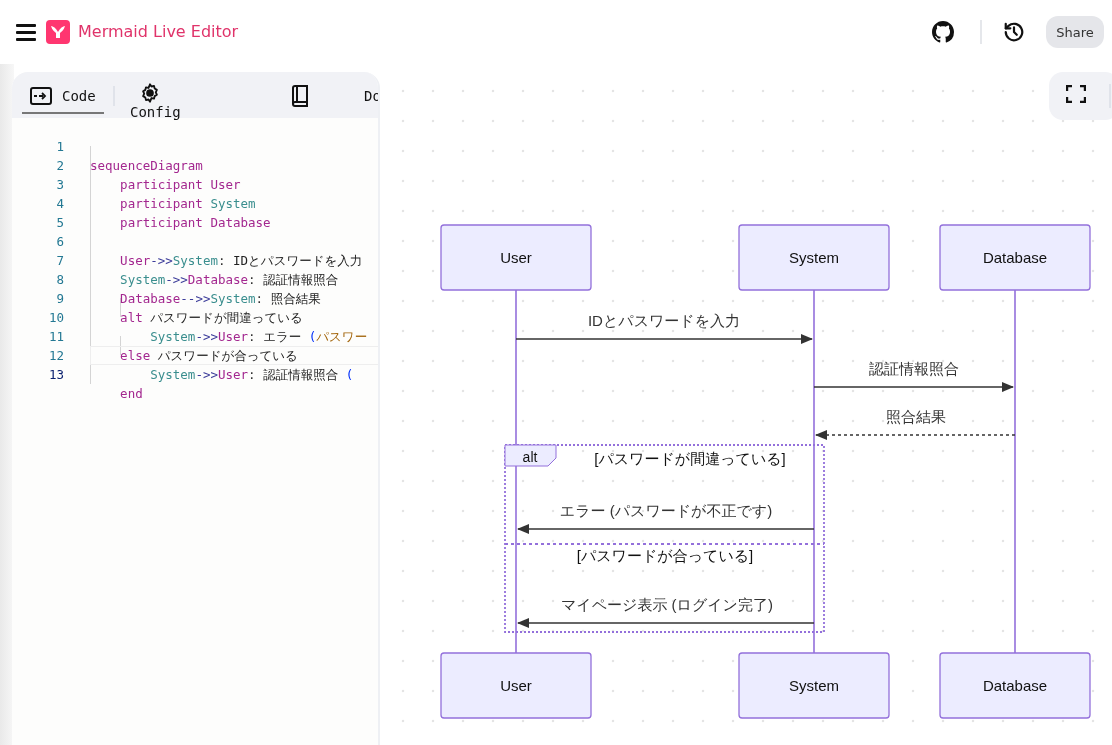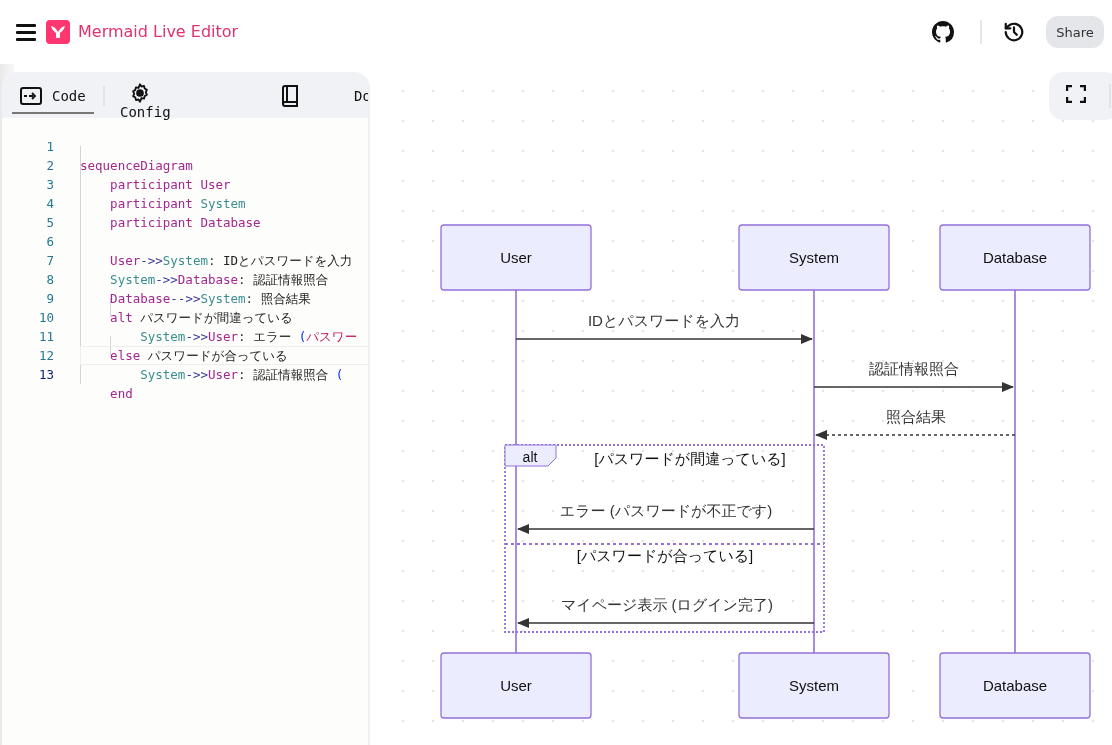--- a/index.html
+++ b/index.html
@@ -9,42 +9,42 @@
   .hamburger span { display: block; height: 2.5px; background: #111; margin-bottom: 4.5px; border-radius: 1px; }
   .logo { position: absolute; left: 46px; top: 20px; width: 24px; height: 24px; background: #ff3670; border-radius: 4px; display: flex; align-items: center; justify-content: center; }
   .app-title { position: absolute; left: 78px; top: 20px; font-size: 16px; color: #e0336a; font-family: "DejaVu Sans", sans-serif; line-height: 24px; }
   .gh { position: absolute; left: 932px; top: 21px; width: 22px; height: 22px; }
   .vsep { position: absolute; left: 980px; top: 20px; width: 2px; height: 24px; background: #e5e7eb; }
   .history { position: absolute; left: 1003px; top: 21px; width: 22px; height: 22px; }
   .share { position: absolute; left: 1046px; top: 16px; width: 58px; height: 32px; background: #e5e6ea; border-radius: 12px; font-size: 13px; color: #333; display: flex; align-items: center; justify-content: center; border: none; font-family: "DejaVu Sans", sans-serif; }
 
   .left-shadow { position: absolute; left: 0; top: 64px; width: 14px; height: 681px; background: linear-gradient(to right, #e9e9e9, #f7f7f7); }
 
-  .editor { position: absolute; left: 2px; top: 72px; width: 368px; height: 673px; background: #fdfdfc; border-top-left-radius: 16px; border-top-right-radius: 16px; overflow: hidden; border-right: 2px solid #eef0f4; }
+  .editor { position: absolute; left: 12px; top: 72px; width: 368px; height: 673px; background: #fdfdfc; border-top-left-radius: 16px; border-top-right-radius: 16px; overflow: hidden; border-right: 2px solid #eef0f4; }
   .tabs { position: absolute; left: 0; top: 0; width: 368px; height: 46px; background: #f1f2f6; }
   .tab { position: absolute; top: 10px; height: 28px; display: flex; align-items: center; font-size: 14px; color: #111; font-family: "DejaVu Sans Mono", monospace; cursor: pointer; }
   .tab-code { left: 18px; }
   .tab-config { left: 118px; flex-direction: column; }
   .tab-docs { left: 278px; gap: 44px; }
   .tab .ico { margin-right: 10px; display: inline-flex; }
   .tab-underline { position: absolute; left: 10px; top: 40px; width: 82px; height: 2px; background: #777; }
   .tab-sep { position: absolute; left: 101px; top: 14px; width: 2px; height: 20px; background: #e0e3ea; }
 
   .code { position: absolute; left: 0; top: 46px; width: 366px; height: 627px; font-family: "DejaVu Sans Mono", monospace; font-size: 12.5px; }
   .line { position: absolute; left: 0; height: 19px; width: 366px; white-space: pre; line-height: 19px; }
   .ln { position: absolute; left: 0; width: 52px; text-align: right; color: #237893; }
   .line.active .ln { color: #0b216f; }
   .txt { position: absolute; left: 78px; color: #333; }
   .kw { color: #a3278f; }
   .ac1 { color: #a3278f; }
   .ac2 { color: #3a8e8e; }
   .arr { color: #3d3d9a; }
   .col { color: #333; }
   .jp { color: #222; }
-  .par { color: #be185d; }
+  .par { color: #a16207; }
   .paren { color: #0431fa; }
   .guide { position: absolute; width: 1px; background: #d4d4d4; }
   .active-box { position: absolute; left: 78px; top: 228px; width: 290px; height: 19px; border: 1px solid #eeeeee; border-right: none; }
 
   .canvas { position: absolute; left: 384px; top: 64px; width: 728px; height: 681px;
     background-color: #fff;
     background-image: radial-gradient(circle, #e4e4e4 1.4px, transparent 1.6px);
     background-size: 30px 30px; background-position: 4px 12px; }
   .fs-btn { position: absolute; left: 1049px; top: 72px; width: 70px; height: 48px; background: #f1f2f6; border-radius: 14px; display: flex; align-items: center; padding-left: 17px; cursor: pointer; }
   .fs-btn .sep { position: absolute; left: 60px; top: 12px; width: 2px; height: 24px; background: #e0e3ea; }

